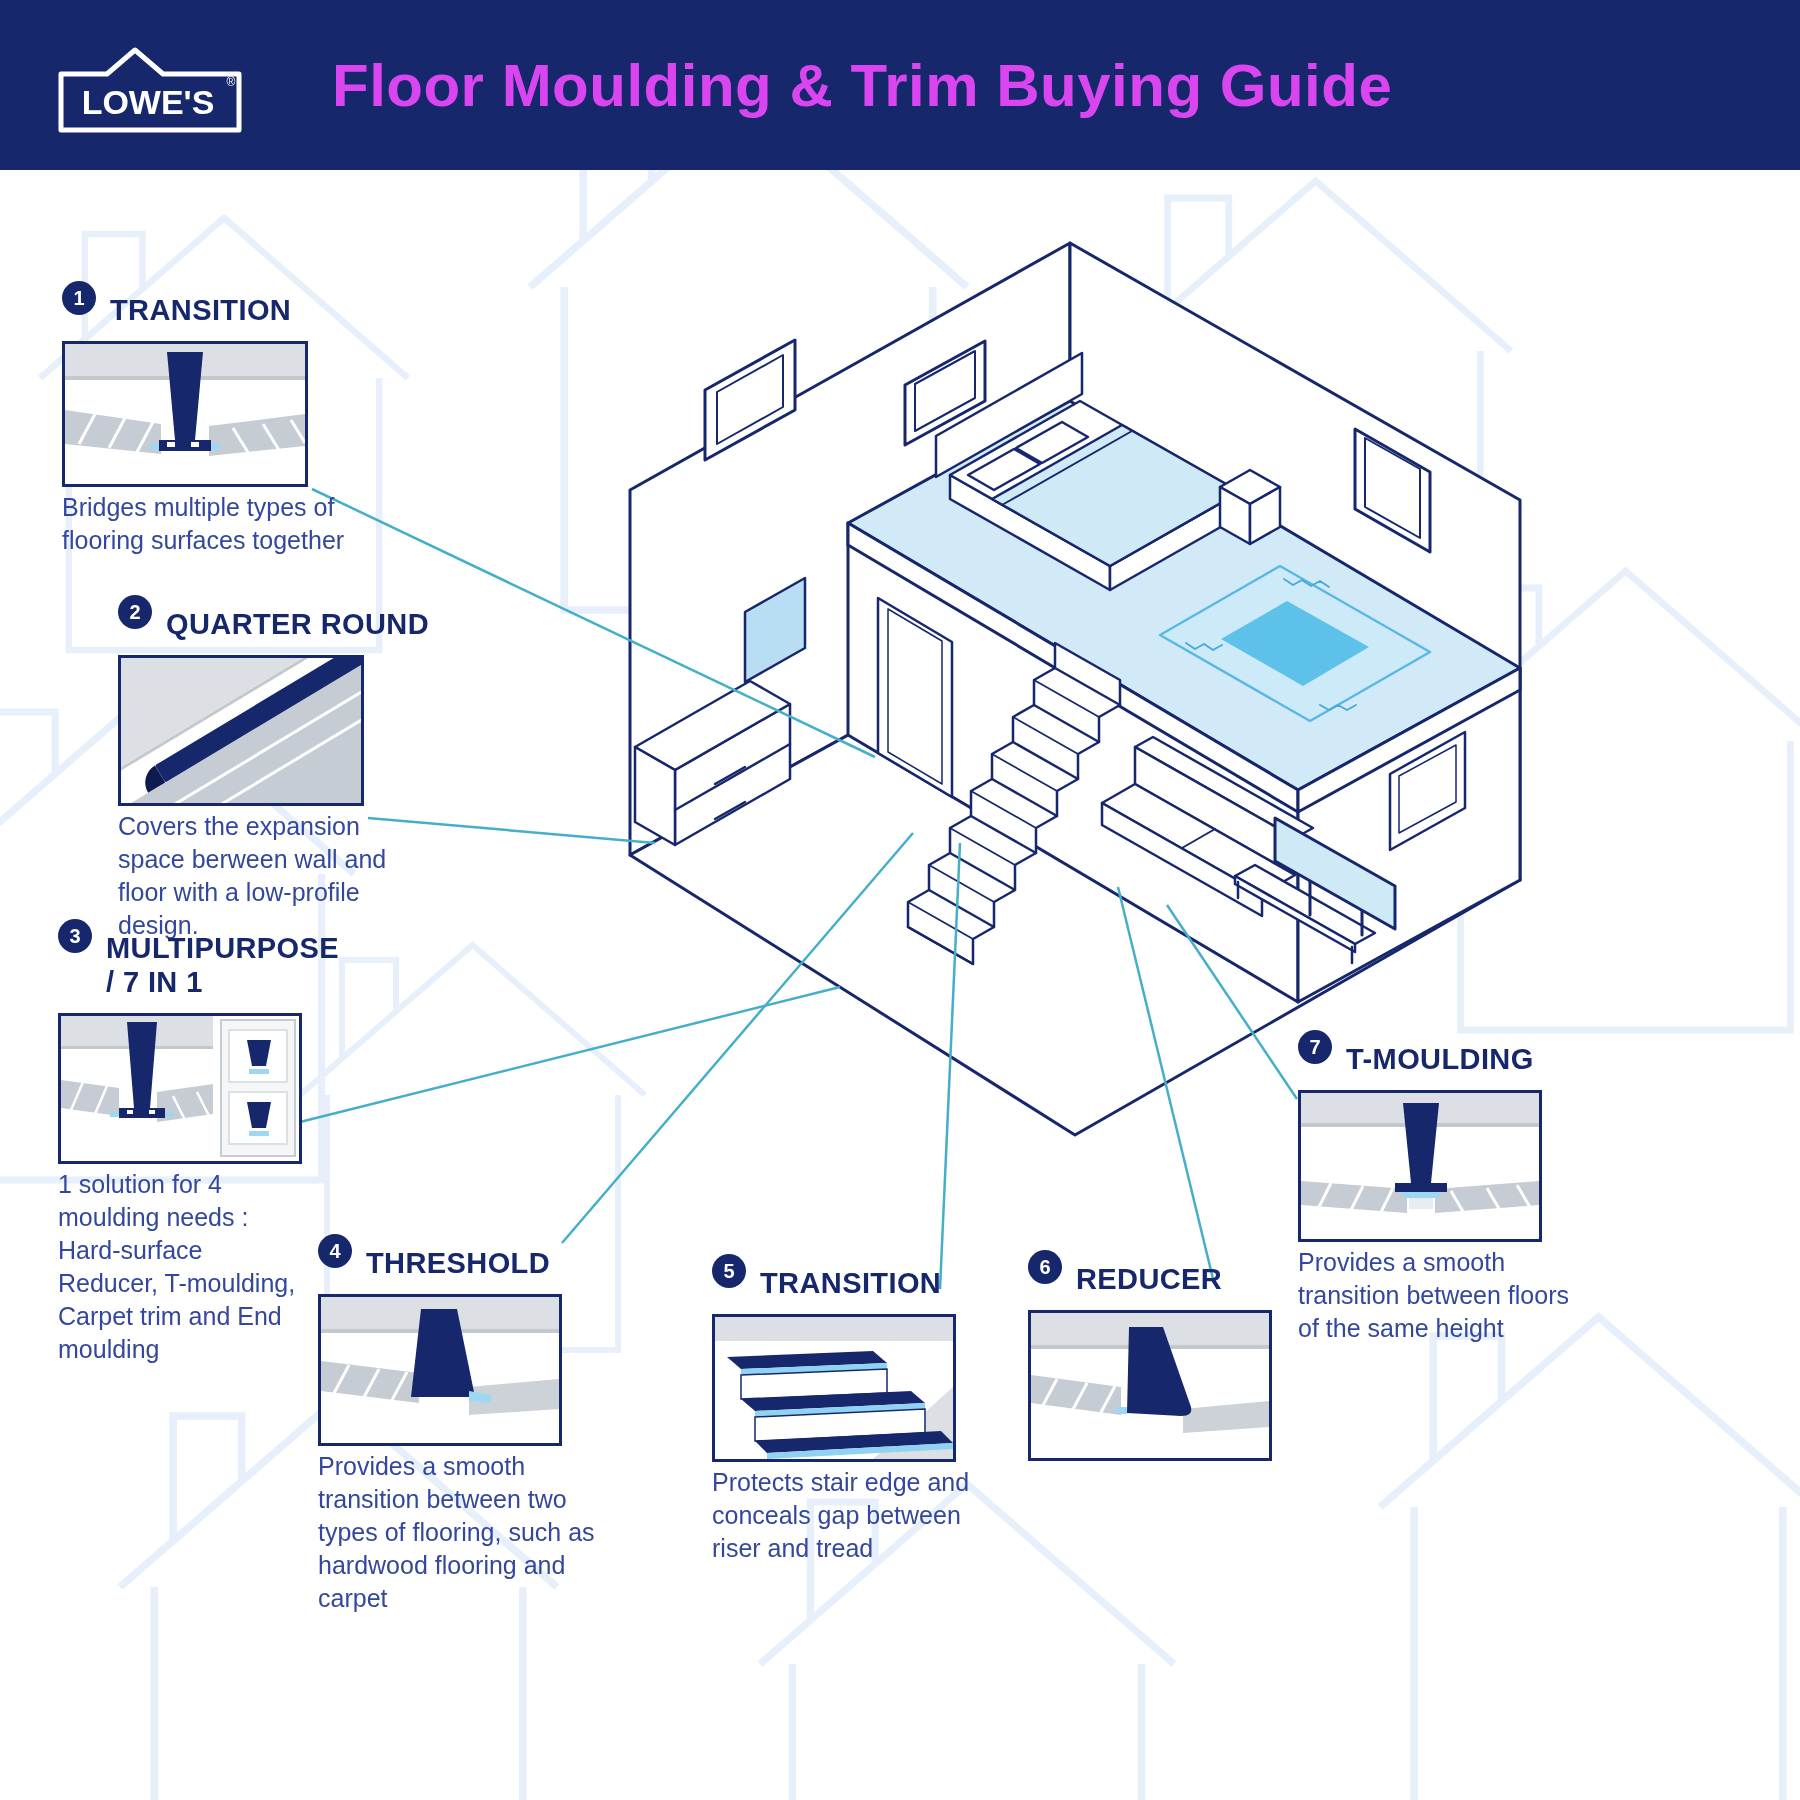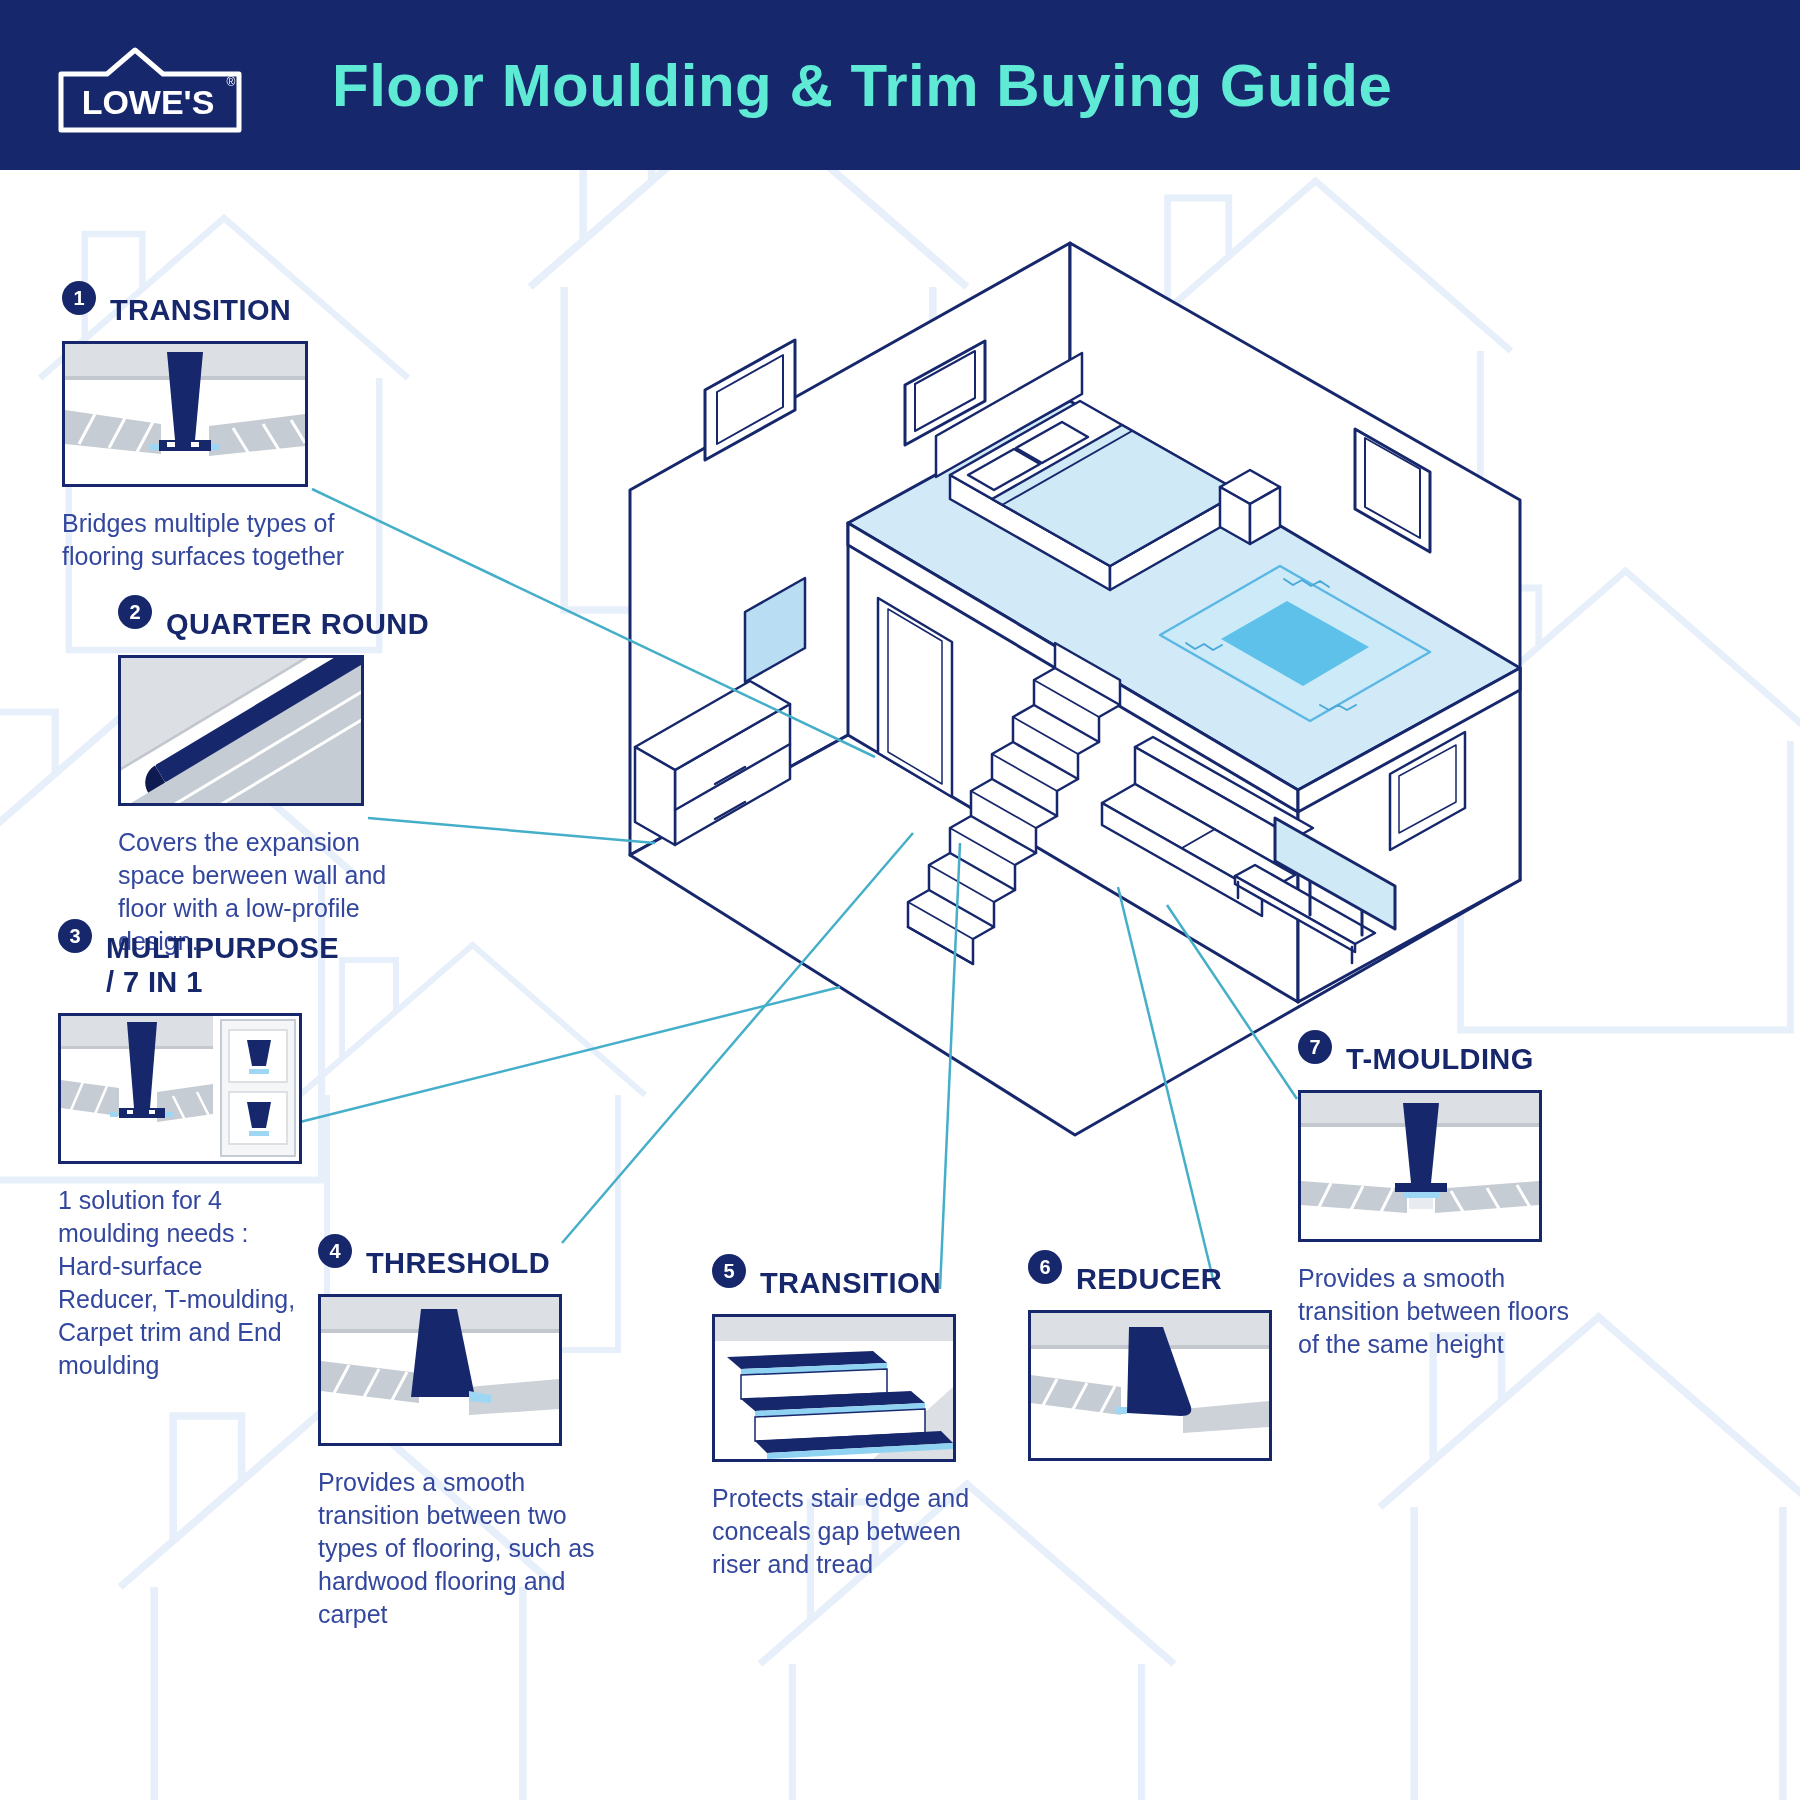--- a/index.html
+++ b/index.html
@@ -1,26 +1,26 @@
 <!DOCTYPE html>
 <html style="--navy: #16276C; --teal: #45AFC9; --light-blue: #CFE9F7; --sky-blue: #5EC1EA; --floor-gray: #C6CCD3; --band-gray: #DCDFE4; --caption-blue: #33479E; --pattern-blue: #E6EFFA;"><head>
 <meta charset="utf-8">
 <style>
   html,body{margin:0;padding:0;background:#fff;}
   .canvas{position:relative;width:1800px;height:1800px;overflow:hidden;background:#fff;font-family:"Liberation Sans",sans-serif;}
   #scene{position:absolute;left:0;top:0;z-index:0;}
   .header{position:absolute;left:0;top:0;width:1800px;height:170px;background:var(--navy,#16276C);z-index:2;padding-left:9px;}
   .logo{position:absolute;left:55px;top:36px;}
-  .page-title{position:absolute;left:332px;top:0;height:170px;display:flex;align-items:center;color:#5eead4;font-size:60px;font-weight:bold;letter-spacing:.5px;white-space:nowrap;}
+  .page-title{position:absolute;left:332px;top:0;height:170px;display:flex;align-items:center;color:#d946ef;font-size:60px;font-weight:bold;letter-spacing:.5px;white-space:nowrap;}
   .callout{position:absolute;z-index:2;}
   .co-head{display:flex;gap:14px;align-items:flex-start;}
   .badge{width:34px;height:34px;border-radius:50%;background:var(--navy,#16276C);color:#fff;font-weight:bold;font-size:20px;display:flex;align-items:center;justify-content:center;flex:0 0 34px;margin-top:1px;}
   .co-title{color:var(--navy,#16276C);font-size:29px;font-weight:bold;letter-spacing:.4px;line-height:1.18;margin-top:13px;}
   .thumb{display:block;border:3px solid var(--navy,#16276C);background:#fff;margin-top:14px;}
-  .caption{margin-top:20px;color:var(--caption-blue,#33479E);font-size:25px;line-height:1.32;font-weight:500;}
+  .caption{margin-top:4px;color:var(--caption-blue,#33479E);font-size:25px;line-height:1.32;font-weight:500;}
   #co1{left:62px;top:280px;}  #co1 .caption{width:285px;}
   #co2{left:118px;top:594px;} #co2 .caption{width:310px;}
   #co3{left:58px;top:918px;}  #co3 .caption{width:248px;}
   #co4{left:318px;top:1233px;}#co4 .caption{width:305px;}
   #co5{left:712px;top:1253px;}#co5 .caption{width:268px;}
   #co6{left:1028px;top:1249px;}#co6 .caption{width:272px;}
   #co7{left:1298px;top:1029px;}#co7 .caption{width:272px;}
 </style>
 </head>
 <body>

